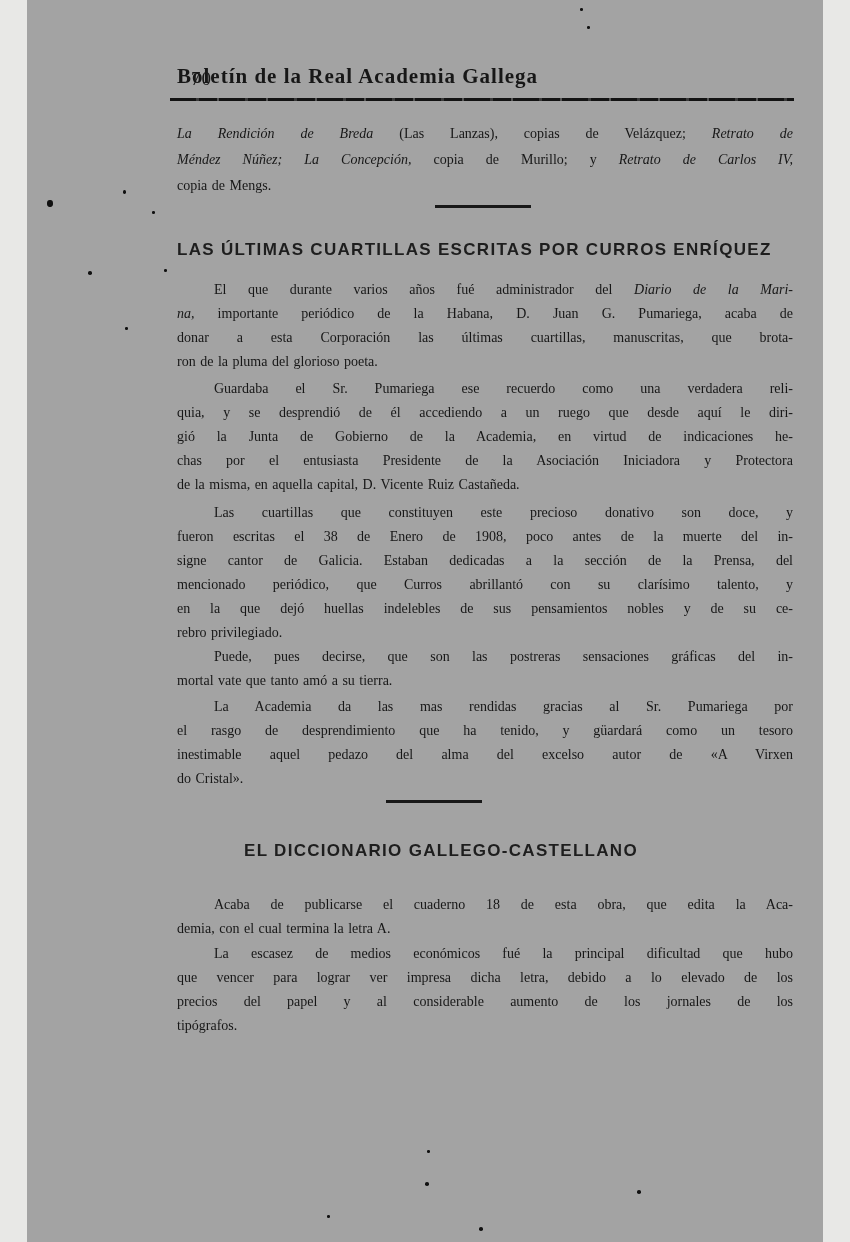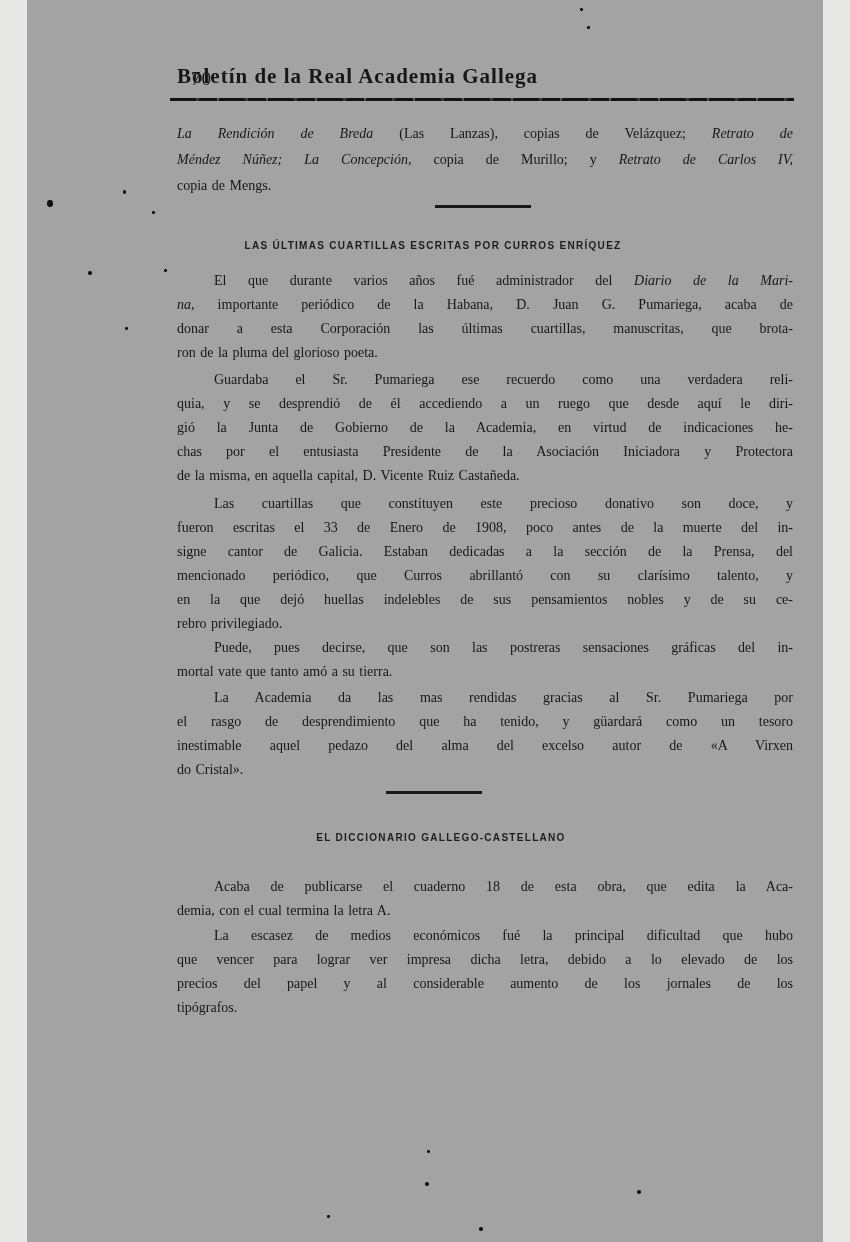--- a/index.html
+++ b/index.html
@@ -46,21 +46,21 @@
   .ind  { text-indent:37px; }
   .it   { font-style:italic; }
   .intro { margin-top:20px; }
   
   .divider { height:3px; width:96px; background:#181818; }
   .div1 { margin:6px auto 0; transform:translateX(-2px); }
   .div2 { margin:9px 0 0 209px; }
   
   .sec-heading {
     font-family:"Liberation Sans", sans-serif;
-    font-size:10px; font-weight:700;
+    font-size:17px; font-weight:700;
     letter-spacing:1.3px;
     color:#1e1e1e;
     text-align:center;
     white-space:nowrap;
   }
   .h1 { margin-top:32px; padding-right:104px; }
   .h2 { margin-top:38px; padding-right:88px; }
   .p1  { margin-top:18px; }
   .pA  { margin-top:3px; }
   .pB  { margin-top:4px; }
@@ -108,21 +108,21 @@
     <div class="pA">
       <div class="ln ind">Guardaba el Sr. Pumariega ese recuerdo como una verdadera reli-</div>
       <div class="ln">quia, y se desprendió de él accediendo a un ruego que desde aquí le diri-</div>
       <div class="ln">gió la Junta de Gobierno de la Academia, en virtud de indicaciones he-</div>
       <div class="ln">chas por el entusiasta Presidente de la Asociación Iniciadora y Protectora</div>
       <div class="ln last">de la misma, en aquella capital, D. Vicente Ruiz Castañeda.</div>
     </div>
 
     <div class="pB">
       <div class="ln ind">Las cuartillas que constituyen este precioso donativo son doce, y</div>
-      <div class="ln">fueron escritas el 33 de Enero de 1908, poco antes de la muerte del in-</div>
+      <div class="ln">fueron escritas el 38 de Enero de 1908, poco antes de la muerte del in-</div>
       <div class="ln">signe cantor de Galicia. Estaban dedicadas a la sección de la Prensa, del</div>
       <div class="ln">mencionado periódico, que Curros abrillantó con su clarísimo talento, y</div>
       <div class="ln">en la que dejó huellas indelebles de sus pensamientos nobles y de su ce-</div>
       <div class="ln last">rebro privilegiado.</div>
     </div>
 
     <div class="pC">
       <div class="ln ind">Puede, pues decirse, que son las postreras sensaciones gráficas del in-</div>
       <div class="ln last">mortal vate que tanto amó a su tierra.</div>
     </div>

